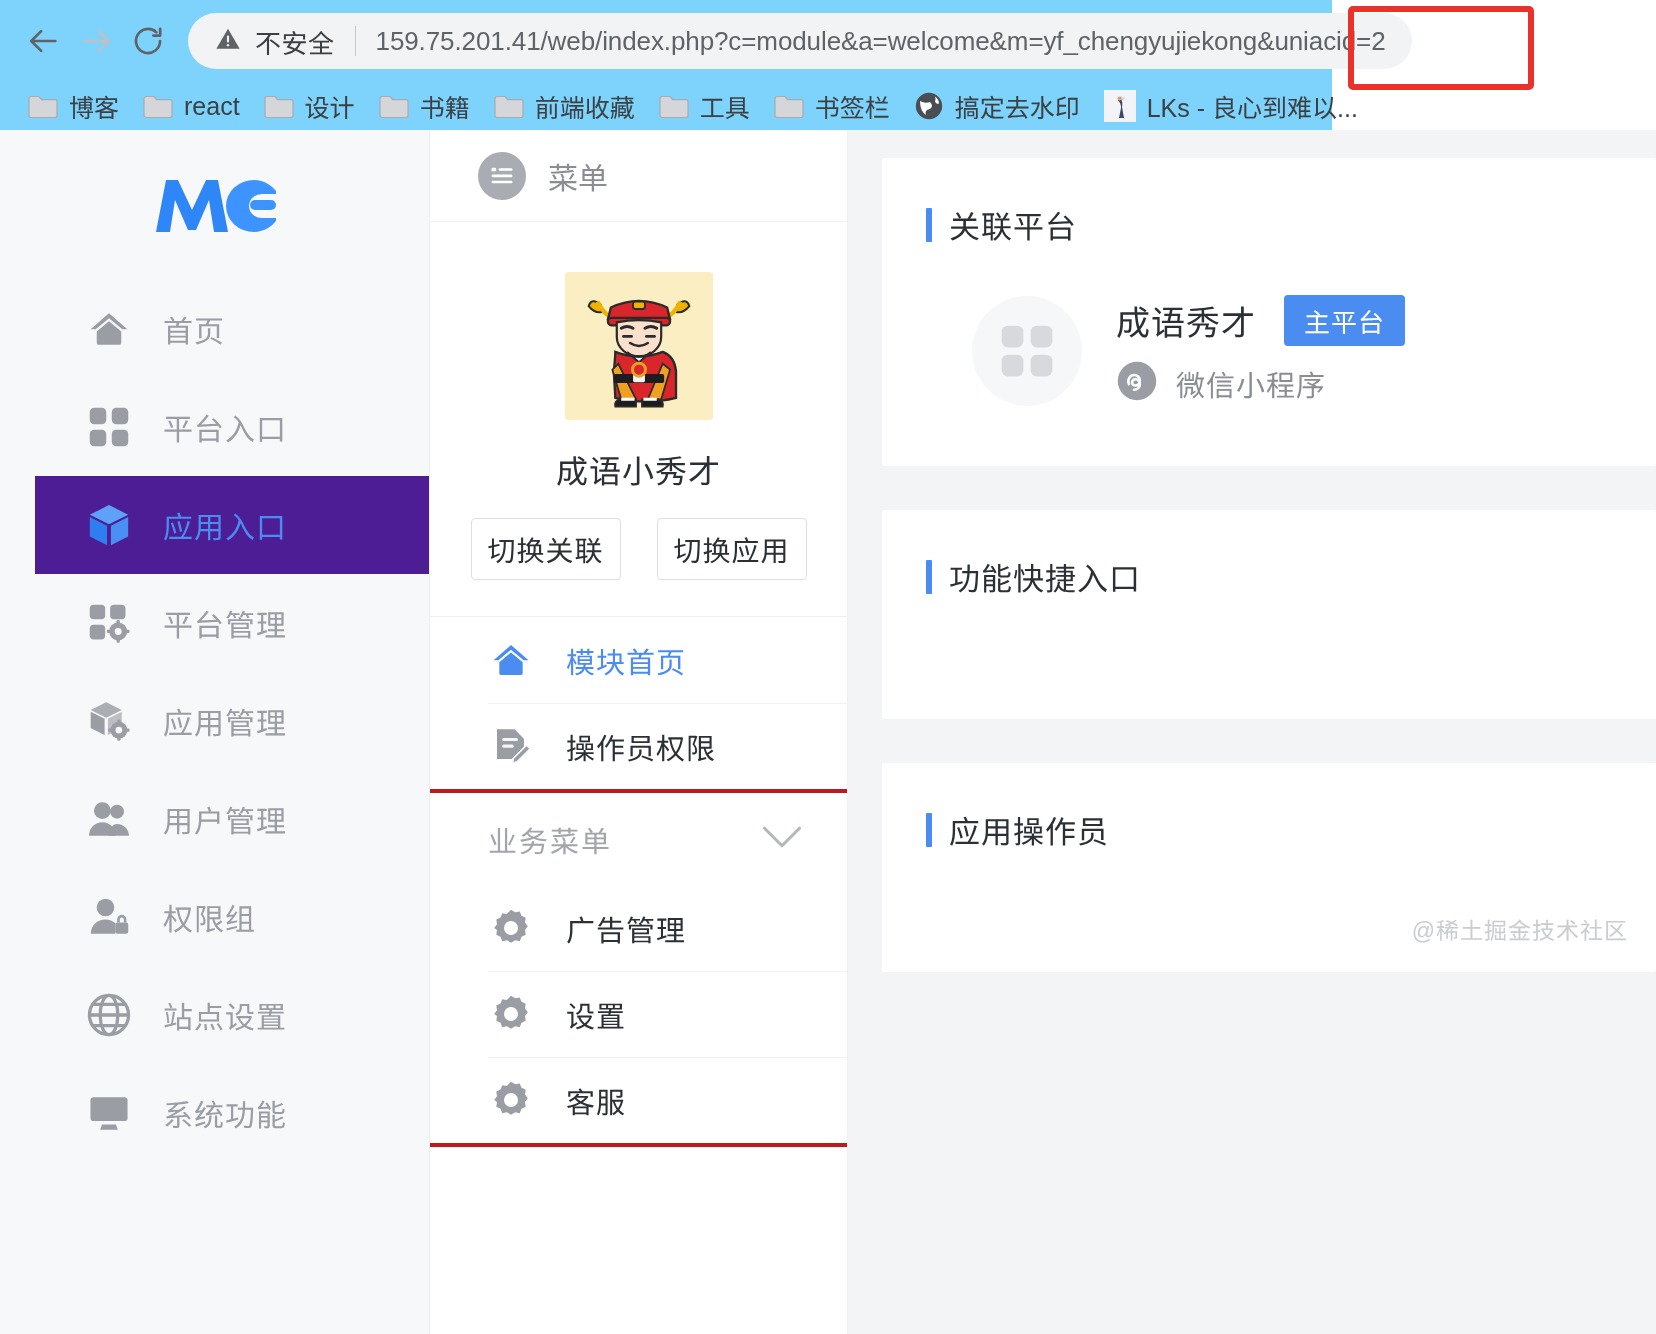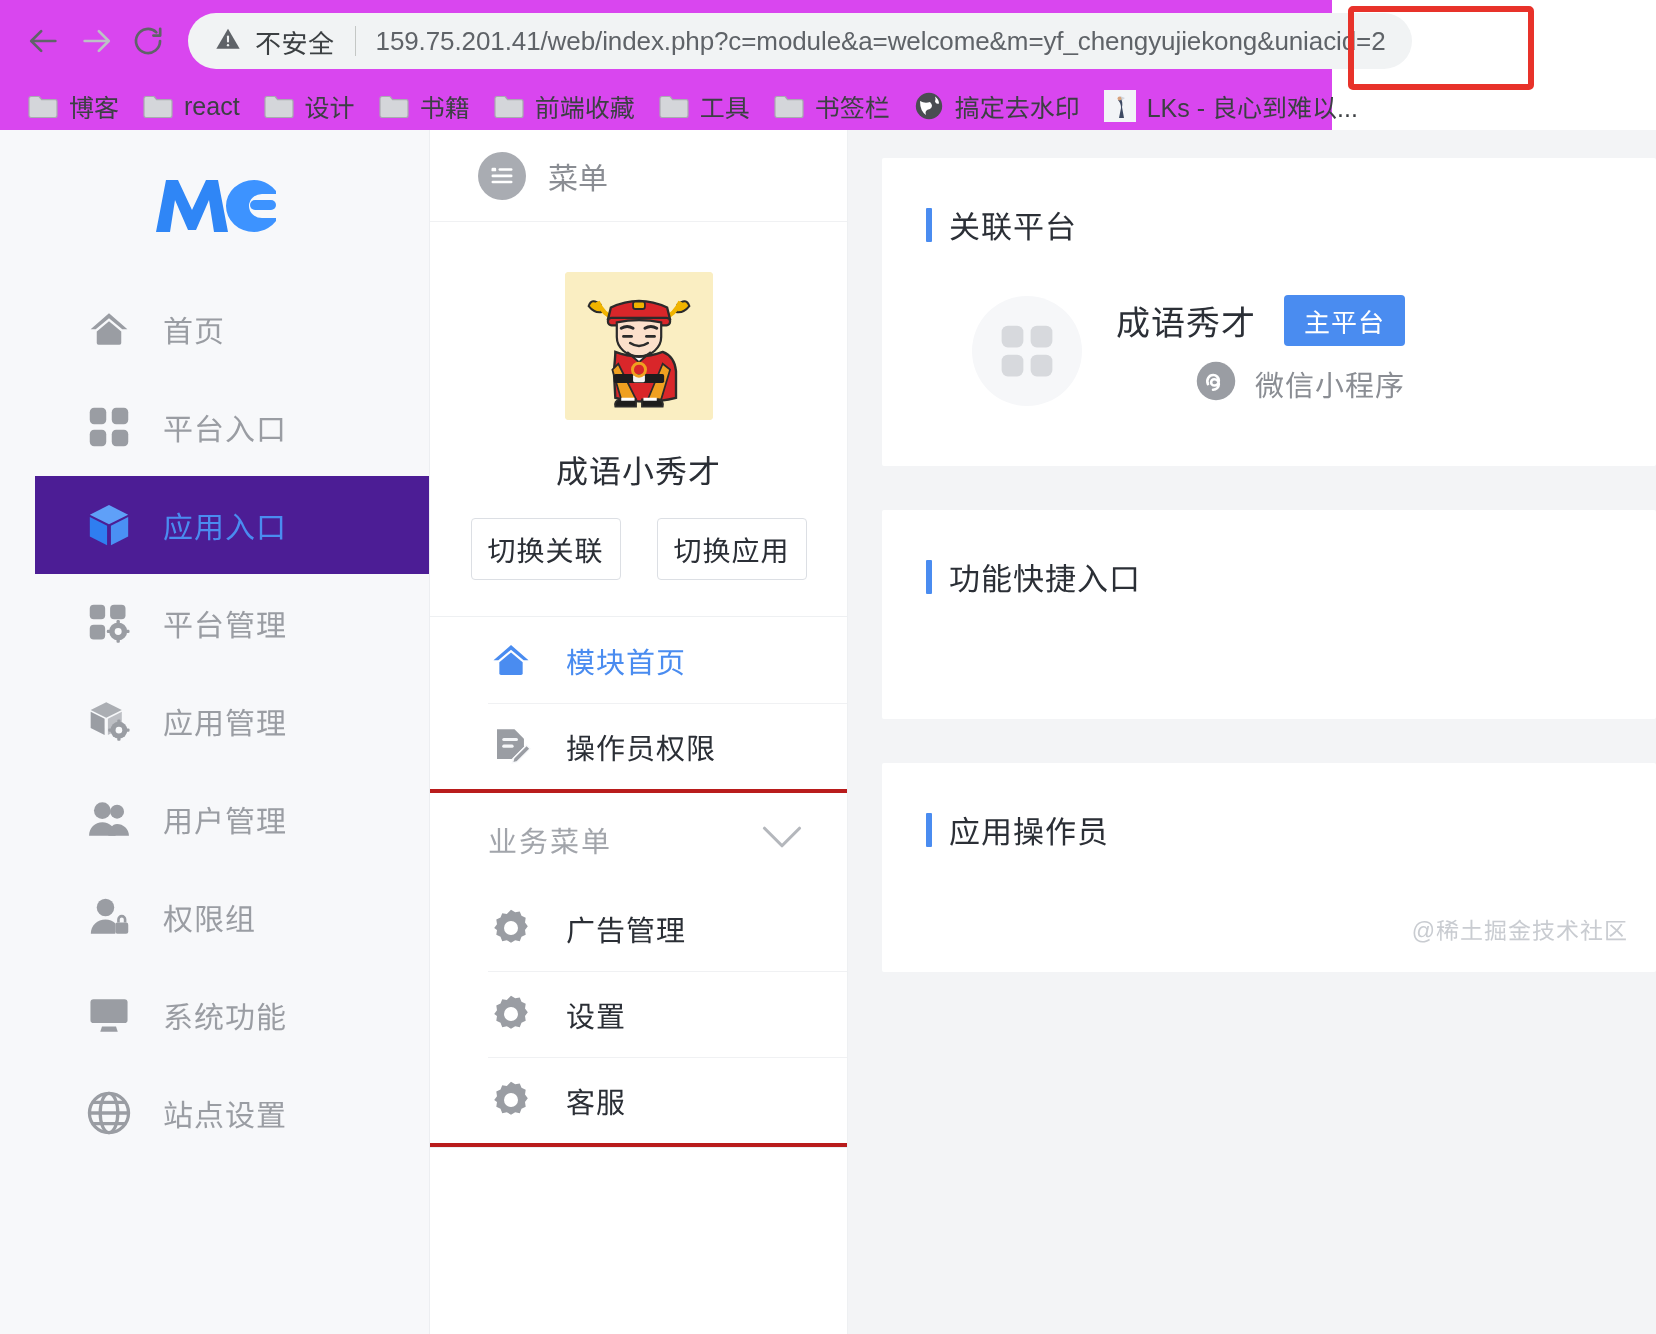--- a/index.html
+++ b/index.html
@@ -4,21 +4,21 @@
 <title>成语小秀才 - 应用入口</title>
 <style>
   * { margin:0; padding:0; box-sizing:border-box; }
   html, body {
     width:1656px; height:1334px;
     font-family:"Liberation Sans","DejaVu Sans",sans-serif;
     background:#ffffff; overflow:hidden;
   }
 
   
-  .browser { width:1332px; height:130px; background:#d946ef; position:relative; }
+  .browser { width:1332px; height:130px; background:#7dd3fc; position:relative; }
 
   .nav-row { height:82px; display:flex; align-items:center; padding:0 0 0 18px; }
 
   .nav-btn {
     width:52px; height:52px; flex:0 0 52px;
     display:flex; align-items:center; justify-content:center;
     border-radius:50%; background:transparent;
   }
   .nav-btn svg { display:block; }
 
@@ -159,21 +159,21 @@
   .title-bar { width:6px; height:34px; background:#4a8cf0; border-radius:1px; flex:0 0 6px; }
   .panel-title .pt-text { font-size:31px; color:#2b2f36; letter-spacing:1px; }
 
   .platform-row {
     display:flex; align-items:center; gap:34px; padding:48px 0 60px 90px;
   }
   .plat-logo {
     width:110px; height:110px; border-radius:50%; background:#f6f7f9;
     display:flex; align-items:center; justify-content:center; flex:0 0 110px;
   }
-  .plat-info { display:flex; flex-direction:column; gap:14px;align-items:flex-end; }
+  .plat-info { display:flex; flex-direction:column; gap:14px; }
   .plat-line1 { display:flex; align-items:center; gap:28px; }
   .plat-name { font-size:34px; color:#2b2f36; letter-spacing:1px; }
   .badge {
     background:#4a8cf0; color:#fff; font-size:26px; letter-spacing:1px;
     padding:7px 20px; border-radius:4px; white-space:nowrap;
   }
   .plat-line2 { display:flex; align-items:center; gap:18px; }
   .plat-type { font-size:29px; color:#8a8d93; letter-spacing:1px; }
 
   .panel-body-empty { height:120px; }
@@ -430,39 +430,39 @@
           <path d="M1.6 21.6 c0 -4.8 3.8 -8.2 8.4 -8.2 c2.2 0 4.2 .8 5.6 2.1 V21.6 Z"></path>
           <rect x="15.6" y="15.2" width="7.4" height="6.4" rx="1.2"></rect>
           <path d="M17.4 15.2 v-1.8 a1.9 1.9 0 0 1 3.8 0 v1.8" fill="none" stroke="#9a9da3" stroke-width="1.5"></path>
         </svg>
       </span>
       <span class="s-label">权限组</span>
     </div>
 
     <div class="side-item">
       <span class="s-ico">
-        <svg width="46" height="42" viewBox="0 0 24 24" fill="#9a9da3">
-          <rect x="1.4" y="3" width="21.2" height="13.6" rx="1.8"></rect>
-          <path d="M8 18.6 h8 l1 3 H7 Z"></path>
-        </svg>
-      </span>
-      <span class="s-label">系统功能</span>
-    </div>
-
-    <div class="side-item">
-      <span class="s-ico">
         <svg width="46" height="46" viewBox="0 0 24 24" fill="none" stroke="#9a9da3" stroke-width="1.7">
           <circle cx="12" cy="12" r="10.2"></circle>
           <ellipse cx="12" cy="12" rx="4.6" ry="10.2"></ellipse>
           <line x1="1.8" y1="12" x2="22.2" y2="12"></line>
           <line x1="3.6" y1="6.4" x2="20.4" y2="6.4"></line>
           <line x1="3.6" y1="17.6" x2="20.4" y2="17.6"></line>
         </svg>
       </span>
       <span class="s-label">站点设置</span>
+    </div>
+
+    <div class="side-item">
+      <span class="s-ico">
+        <svg width="46" height="42" viewBox="0 0 24 24" fill="#9a9da3">
+          <rect x="1.4" y="3" width="21.2" height="13.6" rx="1.8"></rect>
+          <path d="M8 18.6 h8 l1 3 H7 Z"></path>
+        </svg>
+      </span>
+      <span class="s-label">系统功能</span>
     </div>
 
   </div>
 
   <div class="midcol">
 
     <div class="mid-head">
       <span class="circ-ico">
         <svg width="28" height="28" viewBox="0 0 24 24" fill="#ffffff">
           <rect x="3" y="5" width="4" height="3" rx="1"></rect>

